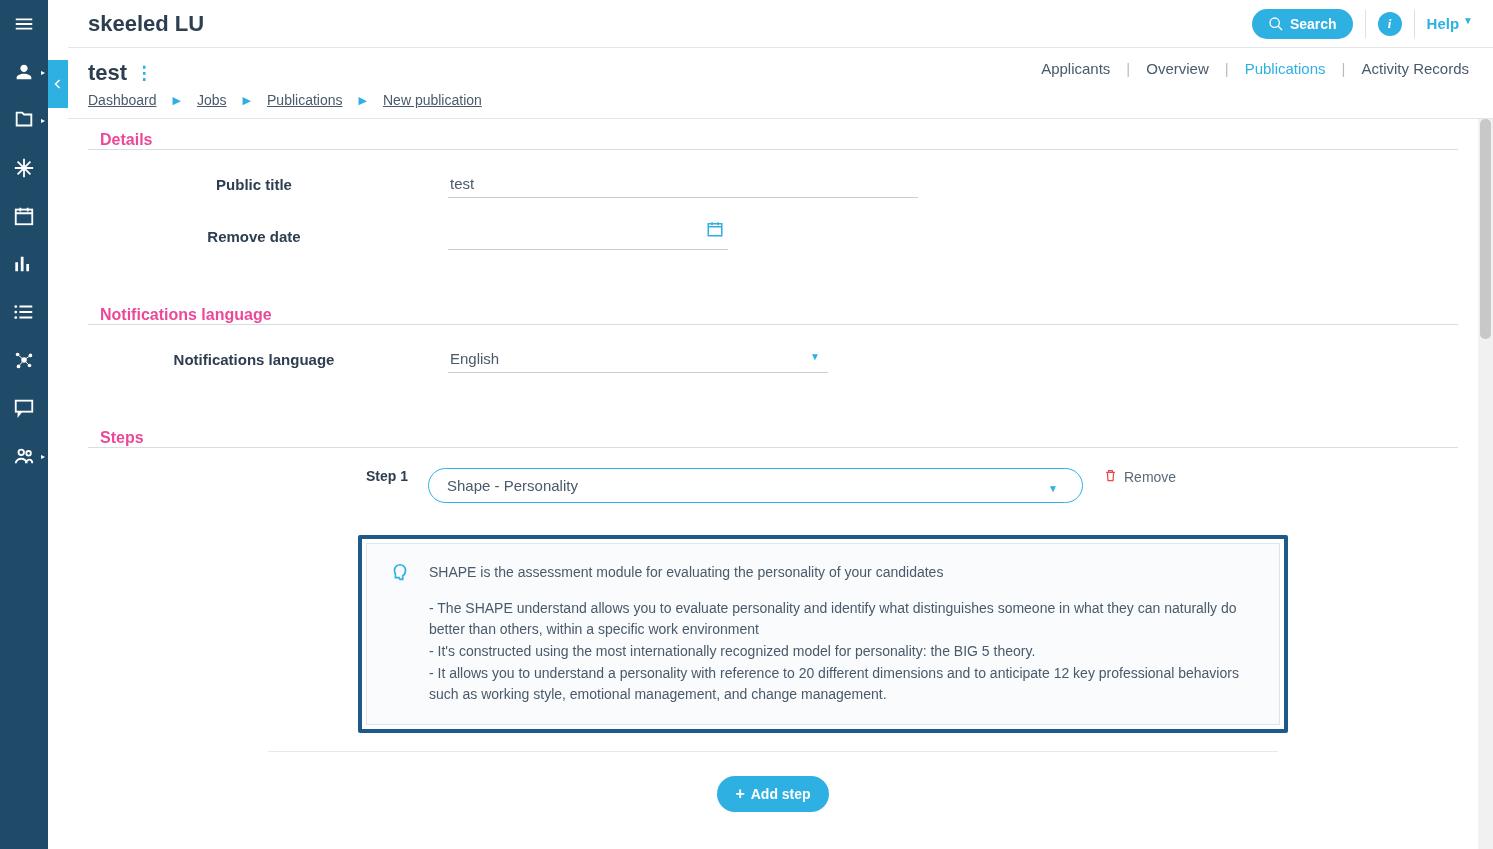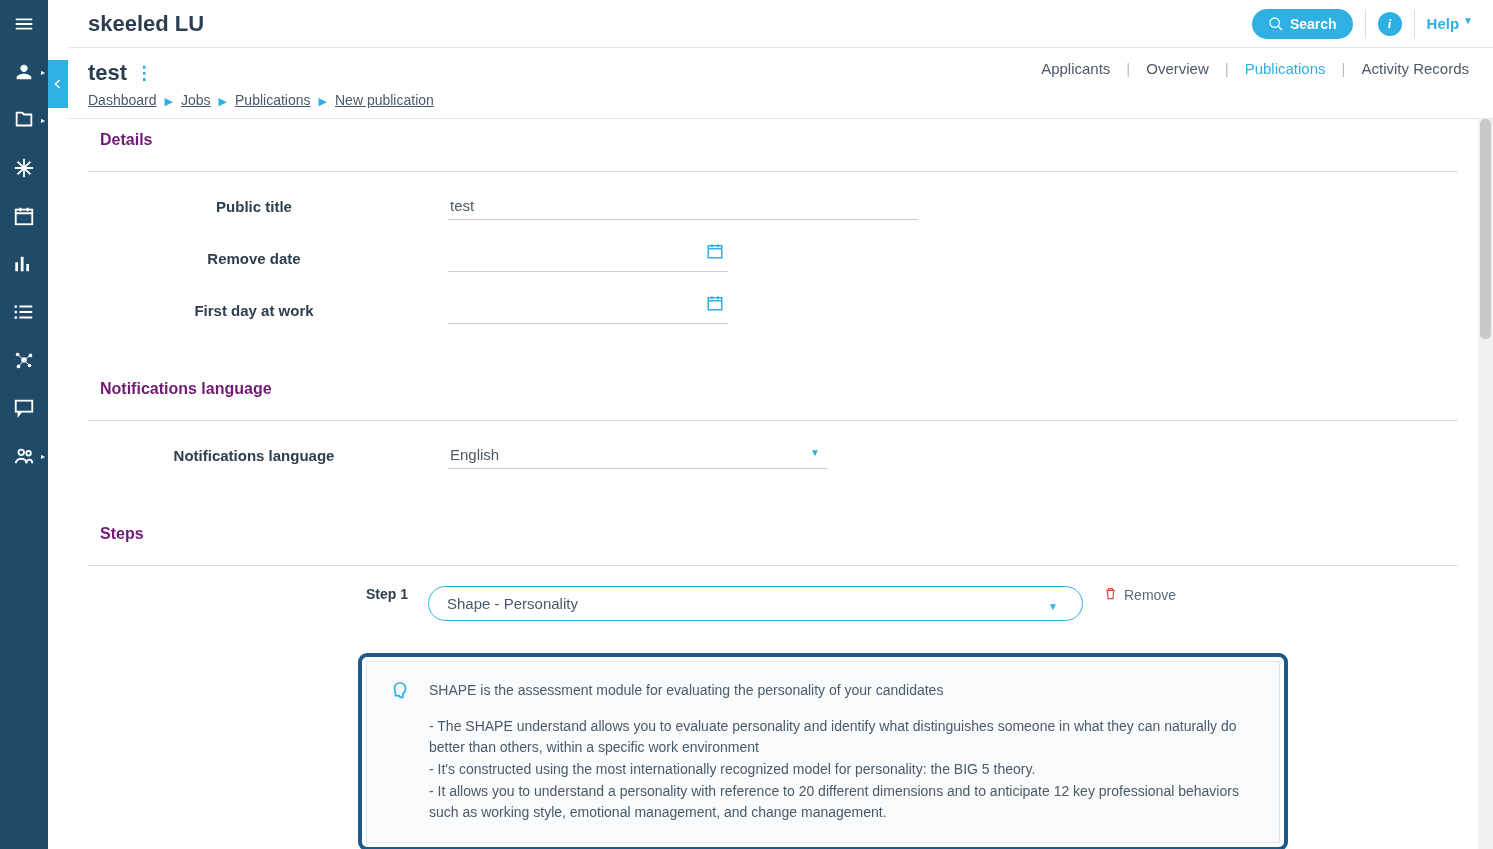--- a/index.html
+++ b/index.html
@@ -152,22 +152,22 @@
       color: #2d3e50;
     }
     .kebab {
       color: #2fb0e2;
       font-size: 18px;
       cursor: pointer;
       font-weight: bold;
     }
     .breadcrumb {
       display: flex;
-      align-items: flex-end;
-      gap: 8px;
+      align-items: center;
+      gap: 16px;
       font-size: 14px;
     }
     .breadcrumb a {
       color: #4a5a6a;
       text-decoration: underline;
       cursor: pointer;
     }
     .breadcrumb .chev {
       color: #2fb0e2;
       font-size: 11px;
@@ -192,22 +192,22 @@
     }
     
     .content {
       flex: 1;
       overflow-y: auto;
       padding: 0 20px 30px;
     }
     .section-title {
       font-size: 16px;
       font-weight: 700;
-      color: #701a75;
-      padding: 8px 12px 22px;
+      color: #ec4899;
+      padding: 8px 12px 0;
       border-bottom: 1px solid #d8dde3;
       margin-top: 4px;
     }
     .section-body {
       padding: 20px 0;
     }
     .form-row {
       display: flex;
       align-items: center;
       margin-bottom: 24px;
@@ -297,21 +297,21 @@
       cursor: pointer;
       font-size: 14px;
     }
     .remove-btn .trash {
       color: #e84a4a;
     }
     .info-panel {
       margin-left: 270px;
       margin-right: 170px;
       border: 4px solid #1d5a8a;
-      border-radius: 9px;
+      border-radius: 2px;
       padding: 4px;
       background: #fff;
     }
     .info-panel-inner {
       border: 1px solid #dde5ec;
       background: #f9fbfc;
       padding: 18px 22px;
       display: flex;
       gap: 18px;
     }
@@ -510,32 +510,20 @@
             <div class="form-input-wrap narrow">
               <input class="form-input" style="">
               <span class="calendar-icon">
                 <svg width="18" height="18" viewBox="0 0 24 24" fill="none">
                     <rect x="3" y="5" width="18" height="16" stroke="#2fb0e2" stroke-width="2"></rect>
                     <path d="M3 9h18M8 3v4M16 3v4" stroke="#2fb0e2" stroke-width="2"></path>
                   </svg>
               </span>
             </div>
           </div>
-          <div class="form-row">
-            <div class="form-label">First day at work</div>
-            <div class="form-input-wrap narrow">
-              <input class="form-input" style="">
-              <span class="calendar-icon">
-                <svg width="18" height="18" viewBox="0 0 24 24" fill="none">
-                    <rect x="3" y="5" width="18" height="16" stroke="#2fb0e2" stroke-width="2"></rect>
-                    <path d="M3 9h18M8 3v4M16 3v4" stroke="#2fb0e2" stroke-width="2"></path>
-                  </svg>
-              </span>
-            </div>
-          </div>
         </div>
 
         <div class="section-title">Notifications language</div>
         <div class="section-body">
           <div class="form-row">
             <div class="form-label">Notifications language</div>
             <div class="select-wrap">
               <input class="form-input" readonly="" style="cursor: pointer;" value="English">
               <span class="select-caret">▼</span>
             </div>

